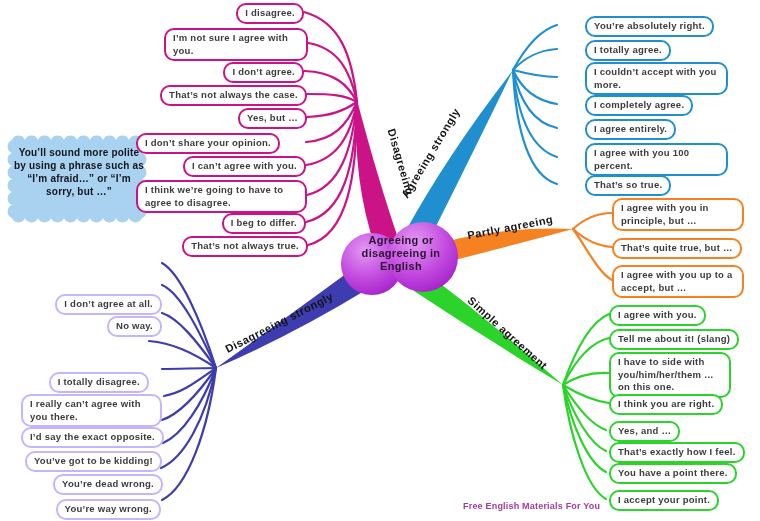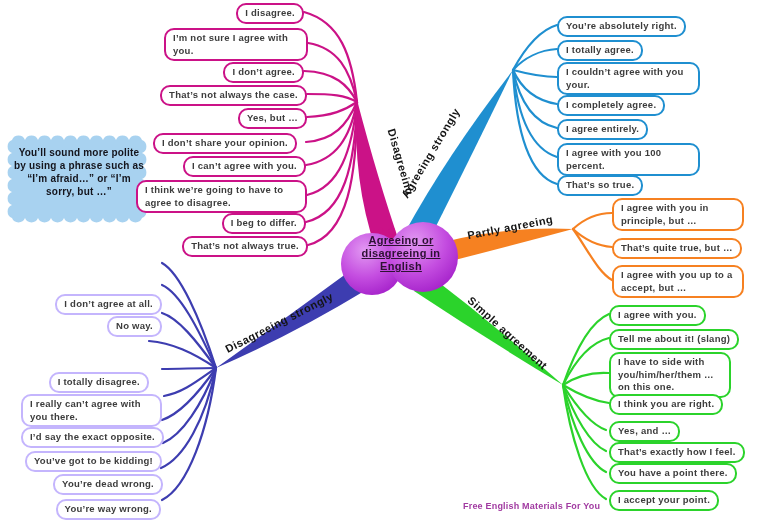--- a/index.html
+++ b/index.html
@@ -4,31 +4,31 @@
 <style>
   html,body{margin:0;padding:0;background:#fff;}
   #stage{position:relative;width:760px;height:521px;overflow:hidden;
          font-family:"Liberation Sans",sans-serif;background:#fff;}
   #curves{position:absolute;left:0;top:0;}
   .node{position:absolute;background:#fff;border-radius:10px;padding:2px 7px;
         font-size:9.5px;font-weight:bold;color:#3c3c3c;letter-spacing:.25px;
         line-height:1.32;white-space:nowrap;box-sizing:border-box;}
   .wrap{white-space:normal;}
   .b0{border:2px solid #CB1287;margin-left:44px;}
-  .b1{border:2px solid #1F8FD0;}
+  .b1{border:2px solid #1F8FD0;margin-left:28px;}
   .b2{border:2px solid #F68121;}
   .b3{border:2px solid #2BD32B;}
   .b4{border:2px solid #c4b5fd;margin-top:40px;}
   .fan{fill:none;stroke-width:2.2;stroke-linecap:round;}
   .lbl{font-family:"Liberation Sans",sans-serif;font-size:11px;font-weight:bold;
        fill:#141414;letter-spacing:.5px;text-anchor:middle;}
   #note-text{position:absolute;left:12px;top:146px;width:134px;text-align:center;
        font-size:10px;font-weight:bold;color:#14141c;line-height:1.3;letter-spacing:.2px;}
   #center-text{position:absolute;left:352px;top:234px;width:98px;text-align:center;
-       font-size:11px;font-weight:bold;color:#2d1133;line-height:1.2;letter-spacing:.3px;text-decoration:underline;}
+       font-size:11px;font-weight:bold;color:#2d1133;line-height:1.2;letter-spacing:.3px;}
   #footer-text{position:absolute;left:463px;top:501px;font-size:9px;font-weight:bold;
        color:#A13AA1;letter-spacing:.2px;}
 </style>
 </head>
 <body>
 
 <div id="stage">
 
   <svg id="curves" width="760" height="521" viewBox="0 0 760 521">
     <defs>
@@ -119,29 +119,29 @@
 
   <div id="note-text">You’ll sound more polite by using a phrase such as “I’m afraid…” or “I’m sorry, but …”</div>
 
   <div id="center-text">Agreeing or disagreeing in English</div>
 
   <div class="node b0" style="right:456px;top:3px">I disagree.</div>
   <div class="node b0 wrap" style="right:452px;top:28px;width:144px">I’m not sure I agree with you.</div>
   <div class="node b0" style="right:456px;top:62px">I don’t agree.</div>
   <div class="node b0" style="right:453px;top:85px">That’s not always the case.</div>
   <div class="node b0" style="right:453px;top:108px">Yes, but …</div>
-  <div class="node b0" style="right:463px;top:133px">I don’t share your opinion.</div>
+  <div class="node b0" style="right:480px;top:133px">I don’t share your opinion.</div>
   <div class="node b0" style="right:454px;top:156px">I can’t agree with you.</div>
   <div class="node b0 wrap" style="right:453px;top:180px;width:171px">I think we’re going to have to agree to disagree.</div>
   <div class="node b0" style="right:454px;top:213px">I beg to differ.</div>
   <div class="node b0" style="right:452px;top:236px">That’s not always true.</div>
 
   <div class="node b1" style="left:557px;top:16px">You’re absolutely right.</div>
   <div class="node b1" style="left:557px;top:40px">I totally agree.</div>
-  <div class="node b1 wrap" style="left:557px;top:62px;width:143px">I couldn’t agree with you your.</div>
+  <div class="node b1 wrap" style="left:557px;top:62px;width:143px">I couldn’t accept with you more.</div>
   <div class="node b1" style="left:557px;top:95px">I completely agree.</div>
   <div class="node b1" style="left:557px;top:119px">I agree entirely.</div>
   <div class="node b1 wrap" style="left:557px;top:143px;width:143px">I agree with you 100 percent.</div>
   <div class="node b1" style="left:557px;top:175px">That’s so true.</div>
 
   <div class="node b2 wrap" style="left:612px;top:198px;width:132px">I agree with you in principle, but …</div>
   <div class="node b2" style="left:612px;top:238px">That’s quite true, but …</div>
   <div class="node b2 wrap" style="left:612px;top:265px;width:132px">I agree with you up to a accept, but …</div>
 
   <div class="node b3" style="left:609px;top:305px">I agree with you.</div>

